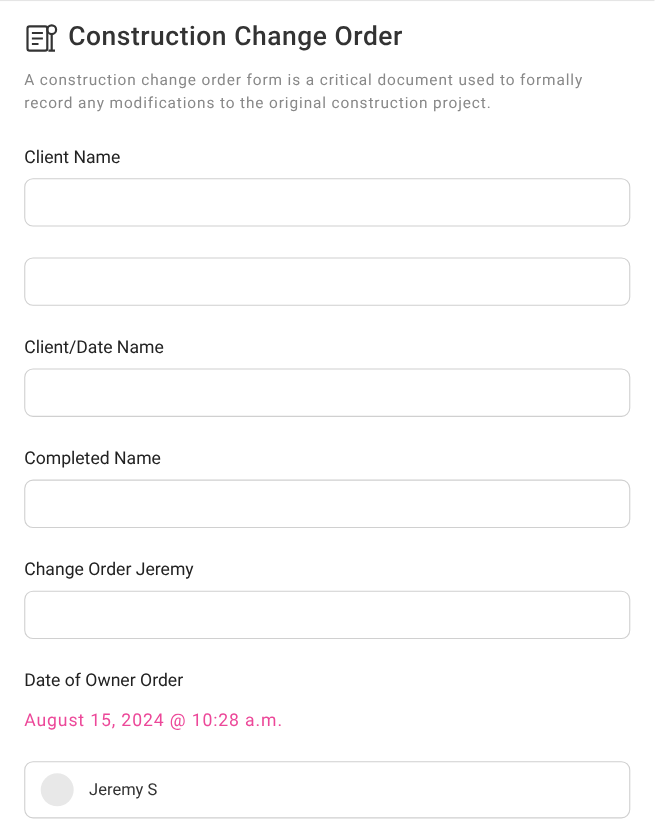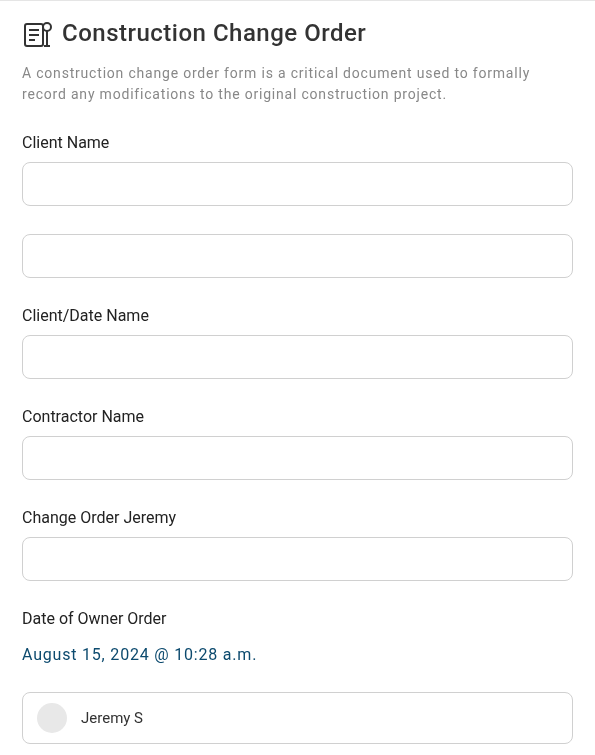--- a/index.html
+++ b/index.html
@@ -54,21 +54,21 @@
       width: 100%;
       height: 44px;
       border: 1px solid #d0d0d0;
       border-radius: 8px;
       padding: 0 12px;
       font-size: 15px;
       background: #fff;
     }
     .date-value {
       font-size: 16px;
-      color: #0c4a6e;
+      color: #ec4899;
       letter-spacing: 0.8px;
       margin-top: 17px;
     }
     .user-box {
       width: 100%;
       border: 1px solid #d0d0d0;
       border-radius: 8px;
       padding: 10px 14px;
       display: flex;
       align-items: center;
@@ -117,21 +117,21 @@
   <div class="field">
     <input type="text" class="text-input" value="" style="">
   </div>
 
   <div class="field">
     <label class="field-label">Client/Date Name</label>
     <input type="text" class="text-input" value="" style="">
   </div>
 
   <div class="field">
-    <label class="field-label">Contractor Name</label>
+    <label class="field-label">Completed Name</label>
     <input type="text" class="text-input" value="" style="">
   </div>
 
   <div class="field">
     <label class="field-label">Change Order Jeremy</label>
     <input type="text" class="text-input" value="" style="">
   </div>
 
   <div class="field">
     <label class="field-label">Date of Owner Order</label>

